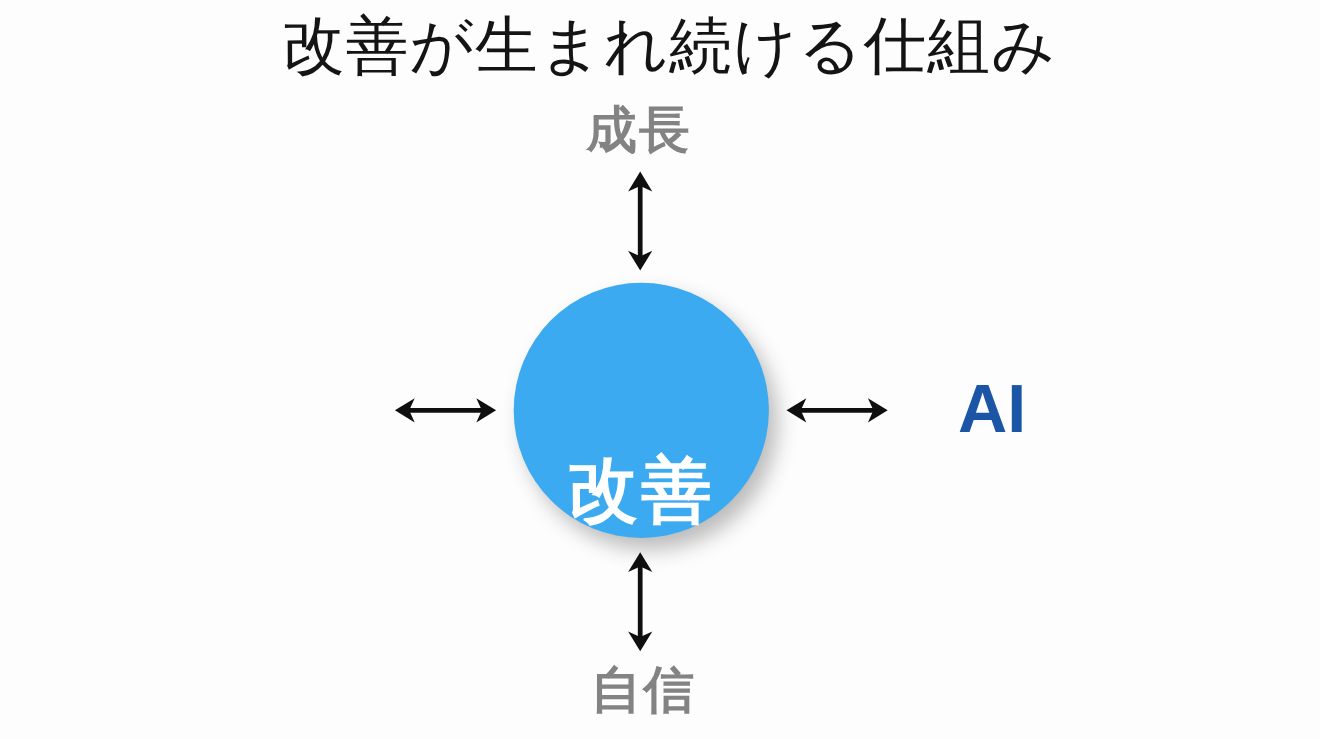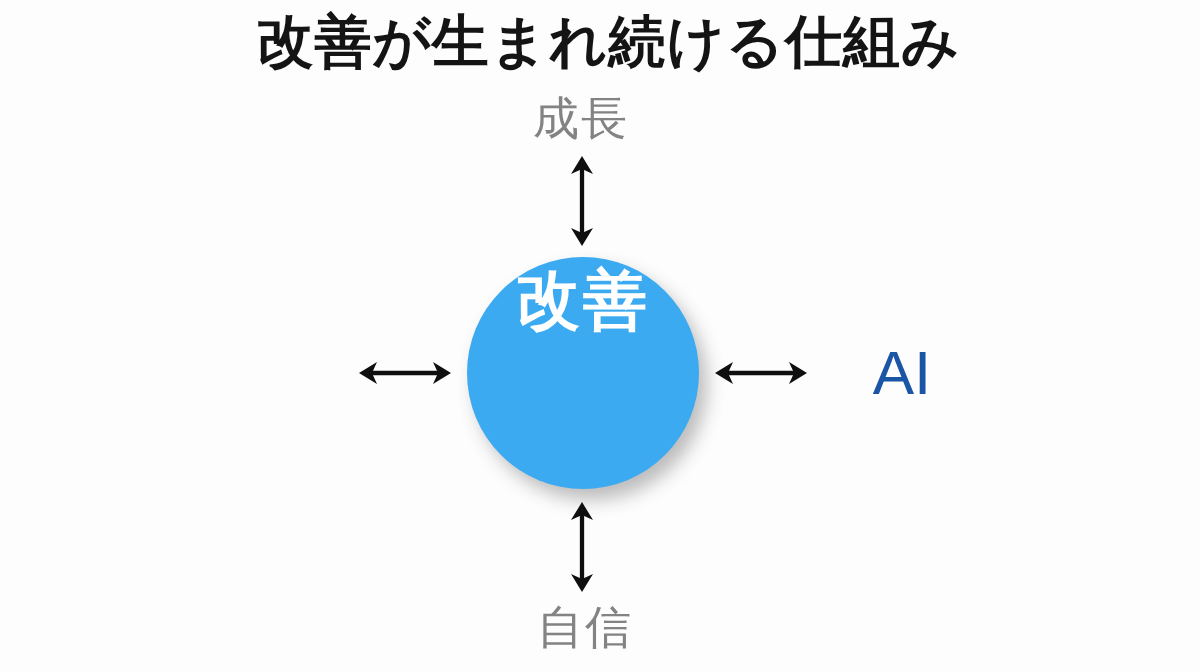--- a/index.html
+++ b/index.html
@@ -14,46 +14,46 @@
     width: 1200px;
     height: 672px;
     background: #fdfdfd;
   }
   .title {
     position: absolute;
     top: 4px;
     left: 50.7%;
     transform: translateX(-50%);
     font-size: 57px;
-    font-weight: 700;
+    font-weight: 400;
     color: #141414;
     white-space: nowrap;
     letter-spacing: 1px;
   }
   .sat-label {
     position: absolute;
     transform: translate(-50%, -50%);
     font-size: 46px;
-    font-weight: 400;
+    font-weight: 700;
     white-space: nowrap;
     letter-spacing: 2px;
   }
   .sat-top    { left: 581px; top: 119px; }
   .sat-left   { left: 290px; top: 371px; }
   .sat-right  { left: 874px; top: 372px; font-size: 62px; letter-spacing: 0; margin-left: 28px; }
   .sat-bottom { left: 585px; top: 628px; }
   .center-circle {
     position: absolute;
     left: 467px;
     top: 257px;
     width: 232px;
     height: 232px;
     border-radius: 50%;
     display: flex;
-    align-items: flex-start;
+    align-items: flex-end;
     justify-content: center;
     box-shadow: 8px 11px 18px rgba(40,40,40,0.30);
   }
   .center-label {
     font-size: 64px;
     font-weight: 800;
     letter-spacing: 3px;
     white-space: nowrap;
   }
   .arrow { position: absolute; }

